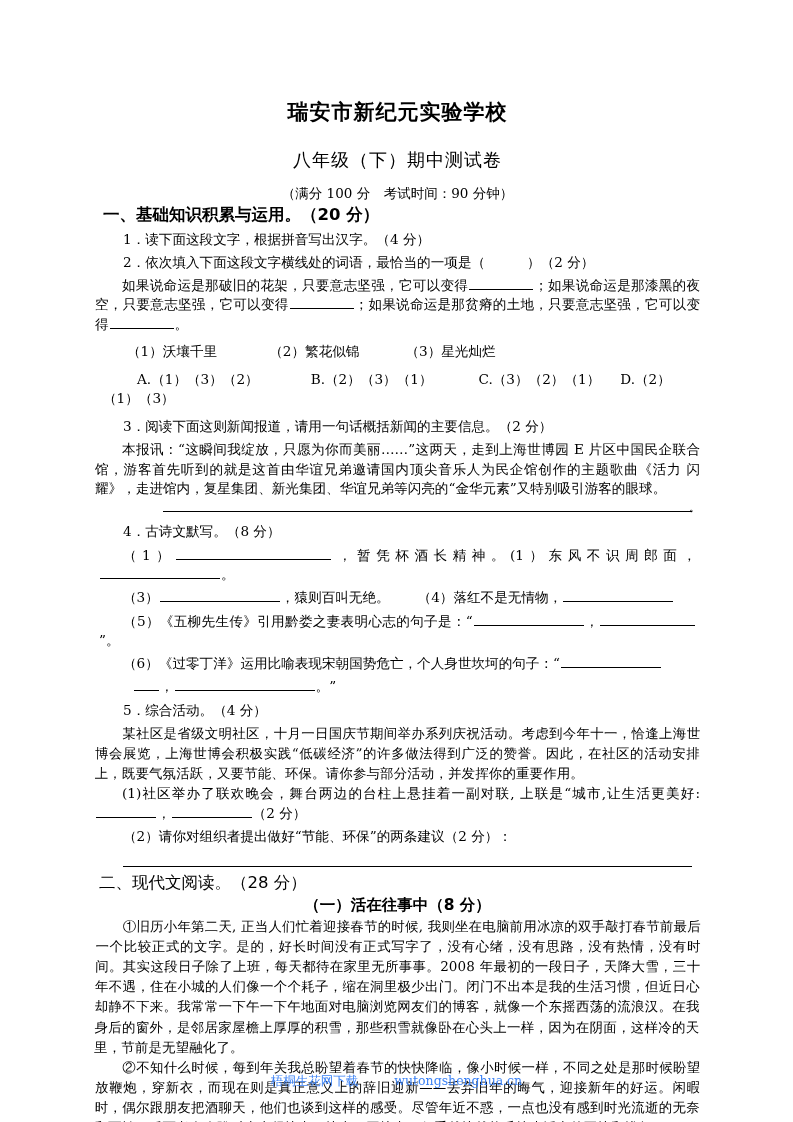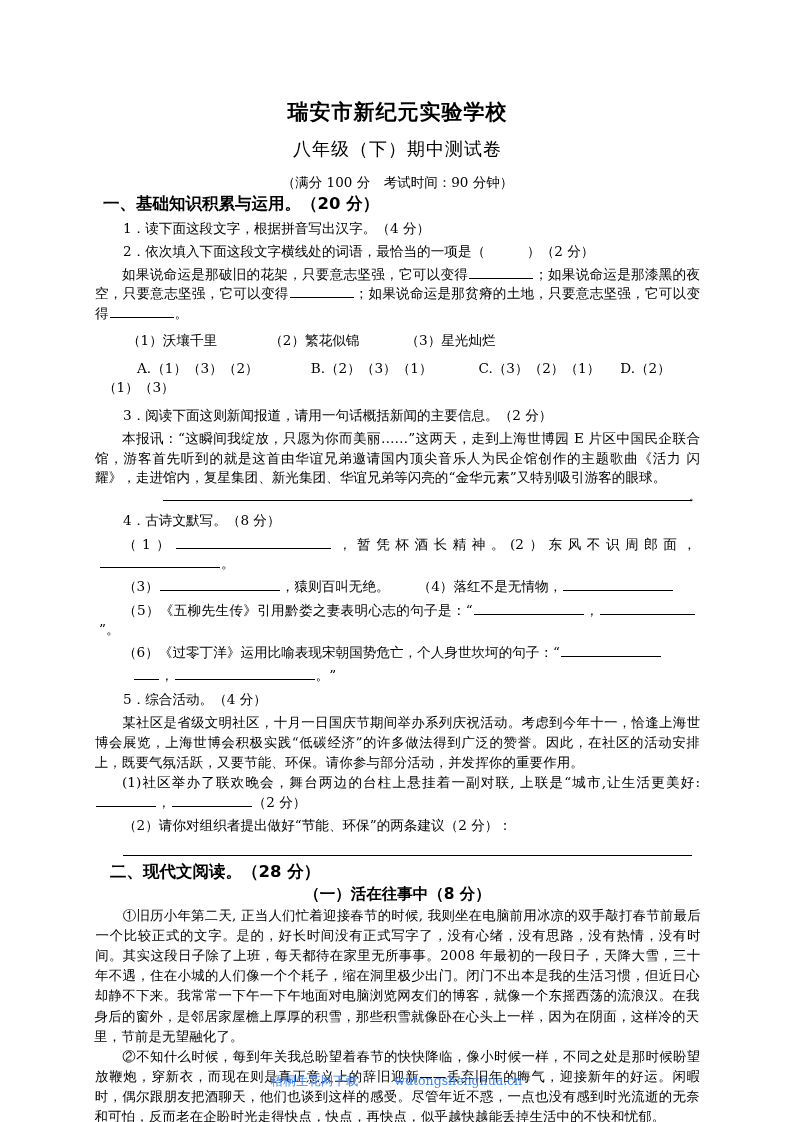--- a/index.html
+++ b/index.html
@@ -22,21 +22,21 @@
     padding: 100px 93px 0 95px;
   }
 
   
   .doc-title {
     text-align: center;
     font-family: "DejaVu Sans", "Liberation Sans", sans-serif;
     font-weight: bold;
     font-size: 21px;
     letter-spacing: 1px;
-    margin: 0 0 13px 0;
+    margin: 0 0 24px 0;
     line-height: 1.2;
   }
   .doc-subtitle {
     text-align: center;
     font-size: 18px;
     letter-spacing: 1px;
     margin: 12px 0 14px 0;
     line-height: 1.2;
   }
   .doc-meta {
@@ -48,23 +48,23 @@
 
   .section-head {
     font-family: "DejaVu Sans", "Liberation Sans", sans-serif;
     font-weight: bold;
     font-size: 16.5px;
     margin: 2px 0 1px 8px;
     line-height: 1.25;
   }
   .section-head-2 {
     font-family: "DejaVu Sans", "Liberation Sans", sans-serif;
-    font-weight: bold;
+    font-weight: normal;
     font-size: 16.5px;
-    margin: 3px 0 1px 15px;
+    margin: 3px 0 1px 4px;
     line-height: 1.3;
   }
   .sub-head {
     text-align: center;
     font-family: "DejaVu Sans", "Liberation Sans", sans-serif;
     font-weight: bold;
     font-size: 15.5px;
     margin: 1px 0 2px 0;
     line-height: 1.3;
   }
@@ -186,21 +186,21 @@
   <p class="opts" style="text-indent:34px;"><span>A.（1）（3）（2）</span><span class="sp"></span><span>B.（2）（3）（1）</span><span class="sp2"></span><span>C.（3）（2）（1）</span><span class="sp3"></span><span>D.（2）（1）（3）</span></p>
 
   <p class="q">3．阅读下面这则新闻报道，请用一句话概括新闻的主要信息。（2 分）</p>
   <p class="p">本报讯：“这瞬间我绽放，只愿为你而美丽……”这两天，走到上海世博园 E 片区中国民企联合馆，游客首先听到的就是这首由华谊兄弟邀请国内顶尖音乐人为民企馆创作的主题歌曲《活力 闪耀》，走进馆内，复星集团、新光集团、华谊兄弟等闪亮的“金华元素”又特别吸引游客的眼球。</p>
   <div class="rule-wrap">
     <div class="line"></div>
     <div class="endmark">。</div>
   </div>
 
   <p class="q">4．古诗文默写。（8 分）</p>
-  <p class="q"><span>（1）</span><span class="bl w155"></span><span>，暂凭杯酒长精神。(2）东风不识周郎面，</span><span class="bl w120"></span><span>。</span></p>
+  <p class="q"><span>（1）</span><span class="bl w155"></span><span>，暂凭杯酒长精神。(1）东风不识周郎面，</span><span class="bl w120"></span><span>。</span></p>
   <p class="q"><span>（3）</span><span class="bl w120"></span><span>，猿则百叫无绝。</span><span class="sp3" style="display:inline-block;width:28px;"></span><span>（4）落红不是无情物，</span><span class="bl w110"></span></p>
   <p class="q"><span>（5）《五柳先生传》引用黔娄之妻表明心志的句子是：“</span><span class="bl w110"></span><span>，</span><span class="bl w95"></span><span>”。</span></p>
   <p class="q"><span>（6）《过零丁洋》运用比喻表现宋朝国势危亡，个人身世坎坷的句子：“</span><span class="bl w100"></span></p>
   <p class="q" style="text-indent:34px;"><span class="bl w25"></span><span>，</span><span class="bl w140"></span><span>。”</span></p>
 
   <p class="q">5．综合活动。（4 分）</p>
   <p class="kai">某社区是省级文明社区，十月一日国庆节期间举办系列庆祝活动。考虑到今年十一，恰逢上海世博会展览，上海世博会积极实践“低碳经济”的许多做法得到广泛的赞誉。因此，在社区的活动安排上，既要气氛活跃，又要节能、环保。请你参与部分活动，并发挥你的重要作用。</p>
   <p class="p"><span>(1)社区举办了联欢晚会，舞台两边的台柱上悬挂着一副对联, 上联是“城市,让生活更美好:</span><span class="bl w60"></span><span>，</span><span class="bl w80"></span><span>（2 分）</span></p>
   <p class="q">（2）请你对组织者提出做好“节能、环保”的两条建议（2 分）：</p>
 

